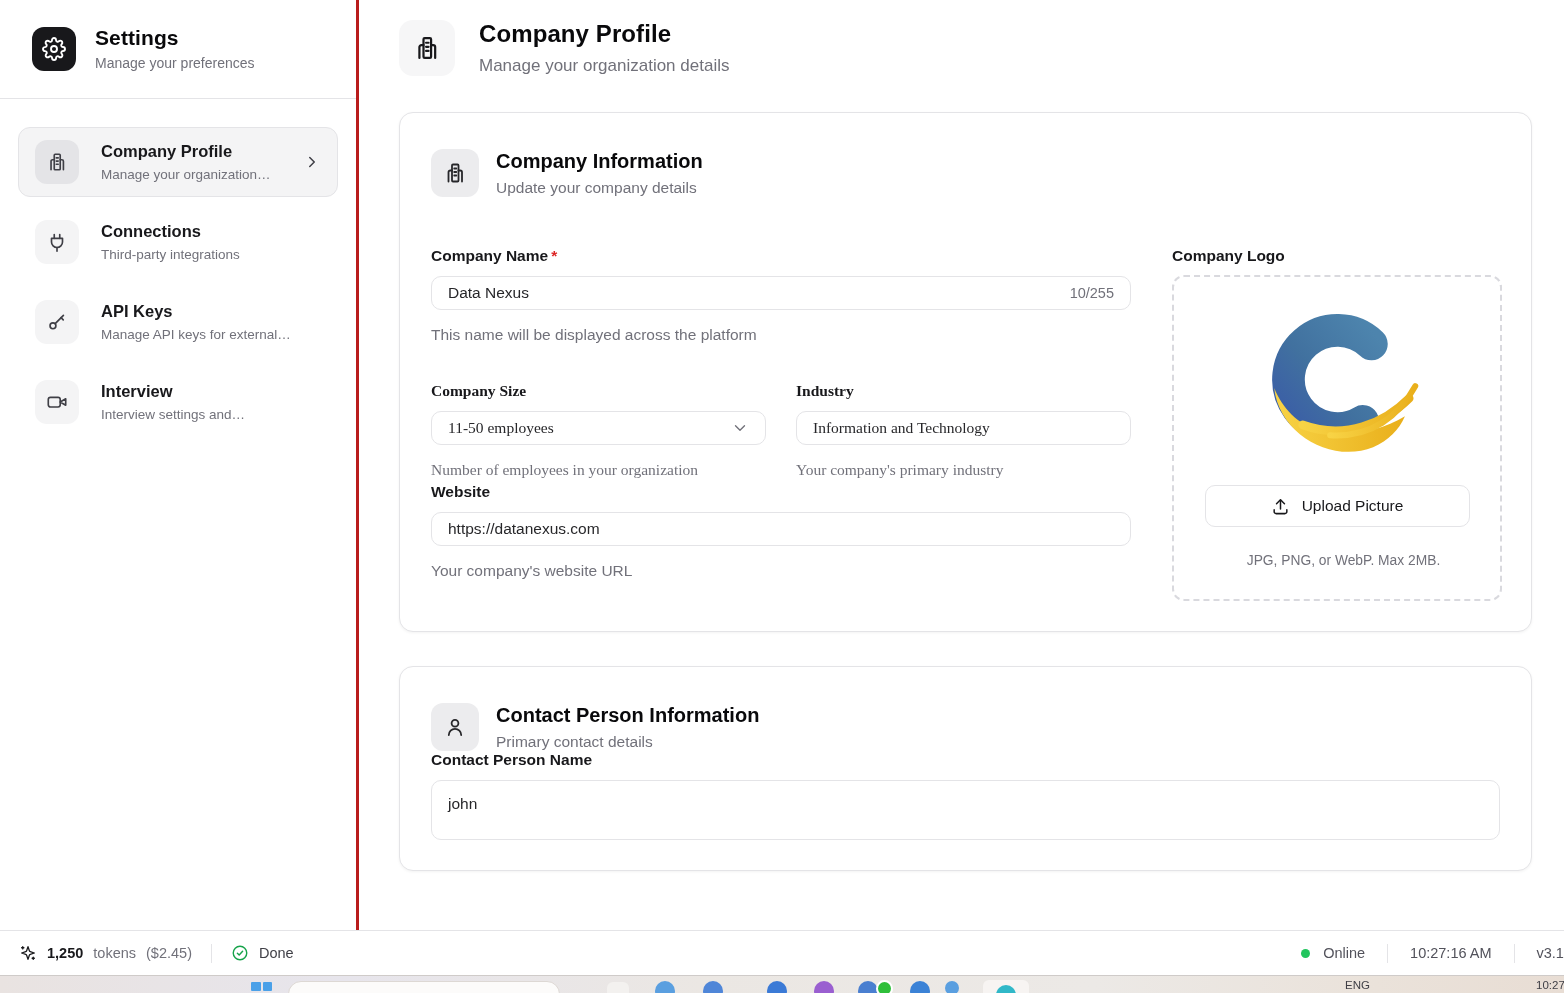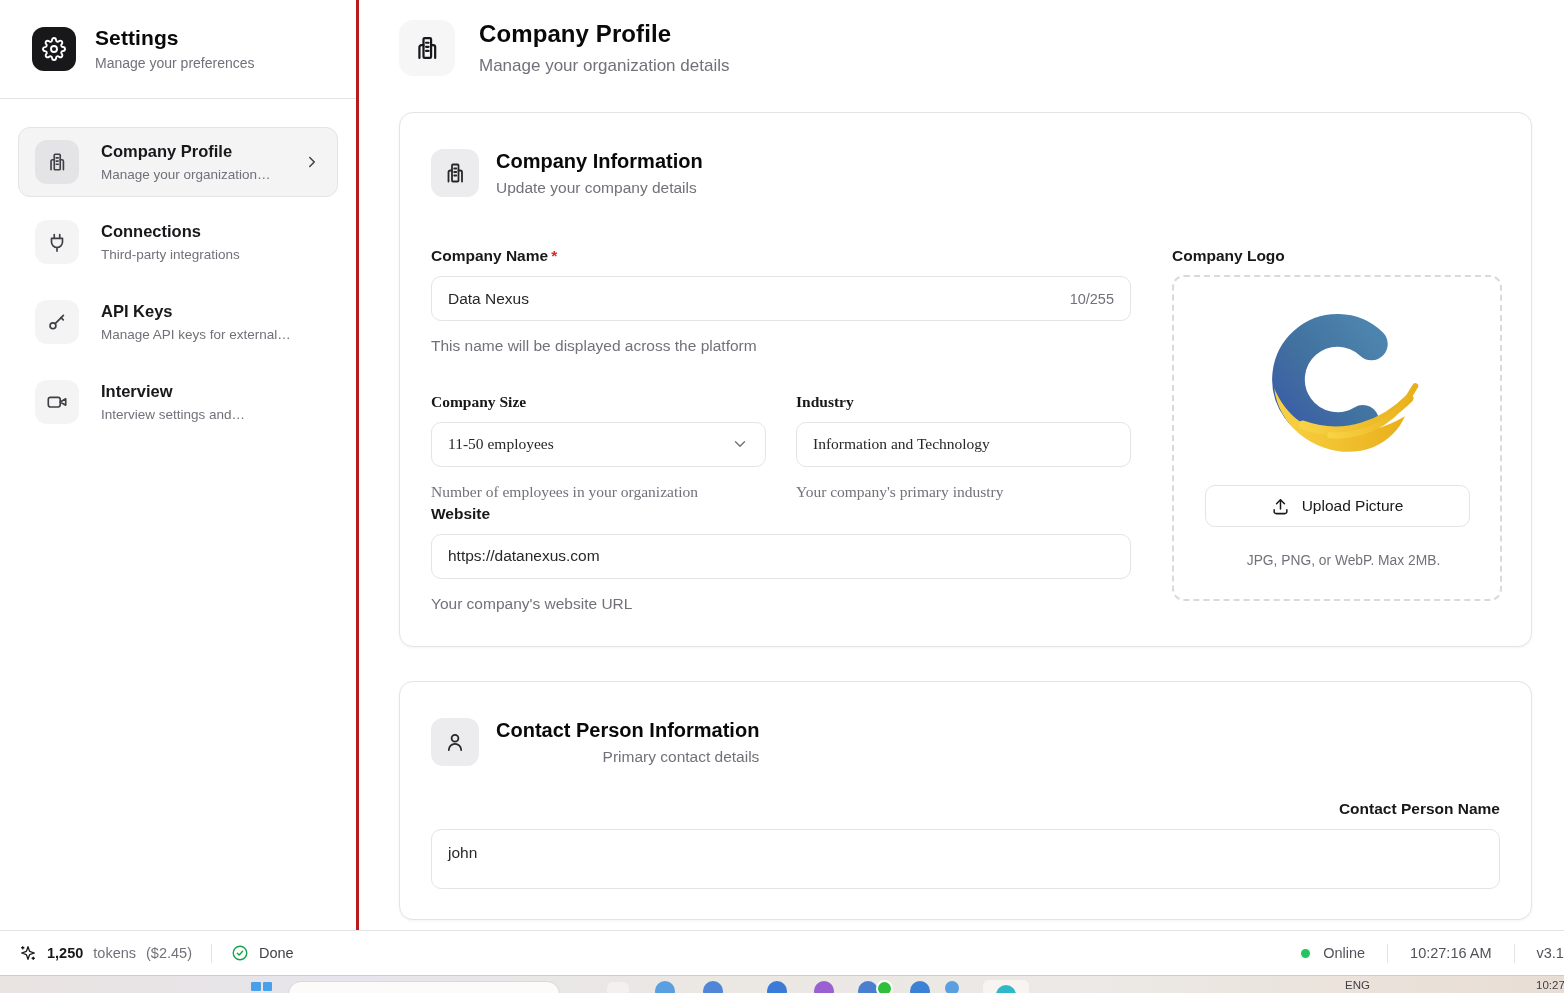--- a/index.html
+++ b/index.html
@@ -24,43 +24,43 @@
   .nav-chevron { margin-left:auto; color:#3f3f46; display:flex; }
 
   
   .content { flex:1; padding:20px 0 0 40px; overflow:hidden; }
   .page-header { display:flex; align-items:center; gap:24px; margin-bottom:36px; }
   .page-icon-box { width:56px; height:56px; border-radius:14px; background:#f6f6f7; color:#18181b; display:flex; align-items:center; justify-content:center; flex:none; }
   .page-title { font-size:24px; font-weight:700; color:#09090b; letter-spacing:.1px; }
   .page-subtitle { font-size:17px; color:#71717a; margin-top:8px; }
 
   .card { width:1133px; background:#fff; border:1px solid #e4e4e7; border-radius:14px; box-shadow:0 1px 3px rgba(0,0,0,.05); padding:36px 31px 30px 31px; }
-  .card + .card { margin-top:34px;text-align:right; }
+  .card + .card { margin-top:34px; }
   .card-header { display:flex; align-items:center; gap:17px; }
   .card-icon-box { width:48px; height:48px; border-radius:12px; background:#ececee; color:#27272a; display:flex; align-items:center; justify-content:center; flex:none; }
   .card-title { font-size:20px; font-weight:700; color:#09090b; }
   .card-subtitle { font-size:15.5px; color:#71717a; margin-top:6px; }
 
   .form-grid { display:grid; grid-template-columns:700px 330px; column-gap:41px; margin-top:50px; }
   .group + .group, .two-col { margin-top:34px; }
   .field-label { display:block; font-size:15.5px; font-weight:600; color:#18181b; margin-bottom:11px; }
   .req { color:#dc2626; margin-left:3px; font-weight:600; }
-  .input { height:45px; border:1px solid #e4e4e7; border-radius:10px; background:#fff; display:flex; align-items:center; padding:0 16px; font-size:15.5px; color:#27272a; }
+  .input { height:34px; border:1px solid #e4e4e7; border-radius:10px; background:#fff; display:flex; align-items:center; padding:0 16px; font-size:15.5px; color:#27272a; }
   .input .counter { margin-left:auto; font-size:14.5px; color:#71717a; }
   .input .dd-chevron { margin-left:auto; color:#71717a; display:flex; }
   .helper { font-size:15.5px; color:#71717a; margin-top:13px; line-height:1.6; max-width:340px; }
   .helper.wide { max-width:700px; }
   .two-col { display:grid; grid-template-columns:1fr 1fr; column-gap:30px;font-family:Liberation Serif, serif; }
 
   .logo-col .field-label { margin-bottom:10px; }
   .logo-drop { width:330px; height:326px; border:2px dashed #d9d9de; border-radius:12px; display:flex; flex-direction:column; align-items:center; padding-top:18px; }
   .upload-btn { width:265px; height:42px; margin-top:18px; border:1px solid #e4e4e7; border-radius:10px; background:#fff; display:flex; align-items:center; justify-content:center; gap:12px; font-size:15.5px; font-weight:500; color:#18181b; cursor:pointer; font-family:"Liberation Sans", sans-serif; }
   .logo-hint { font-size:13.8px; color:#71717a; margin-top:26px;margin-left:13px; }
 
-  .contact-label { margin-top:34px; }
+  .contact-label { }
   .contact-input { height:60px; align-items:flex-start; padding-top:14px; }
 
   
   .status-bar { height:45px; border-top:1px solid #e4e4e7; background:#fff; display:flex; align-items:center; padding:0 0 0 19px; font-size:14.5px; overflow:hidden; }
   .sb-left { display:flex; align-items:center; gap:10px; }
   .sb-right { margin-left:auto; display:flex; align-items:center; gap:13px; margin-right:-12px; }
   .sb-divider { width:1px; height:19px; background:#e4e4e7; margin:0 9px; }
   .tok-val { font-weight:700; color:#18181b; }
   .sb-muted { color:#71717a; }
   .sb-text { color:#52525b; }

